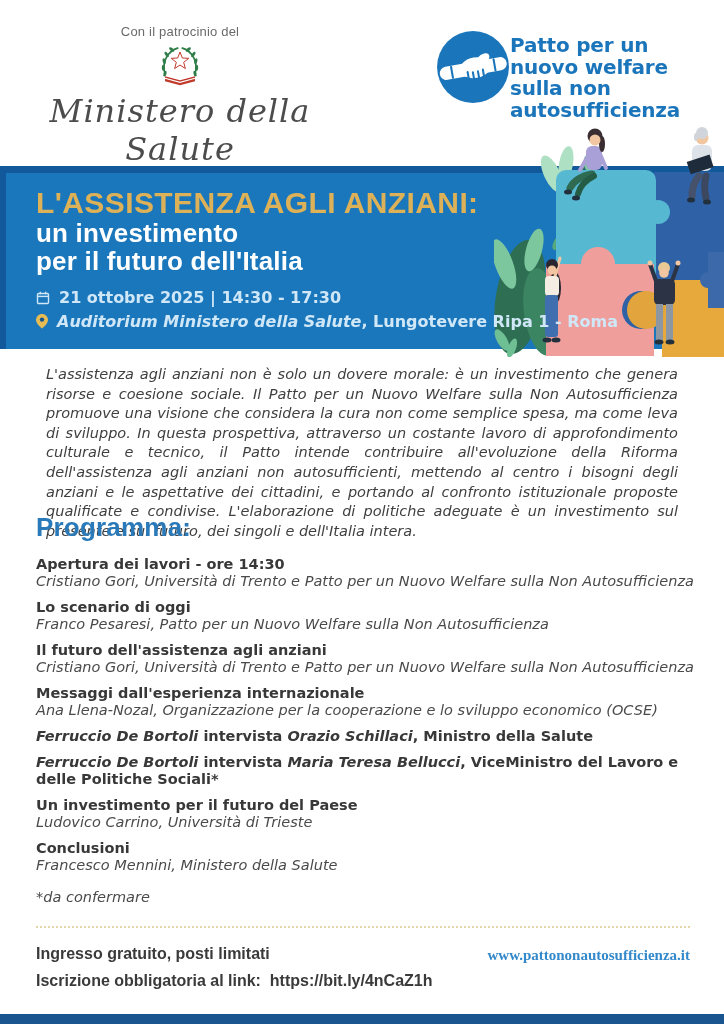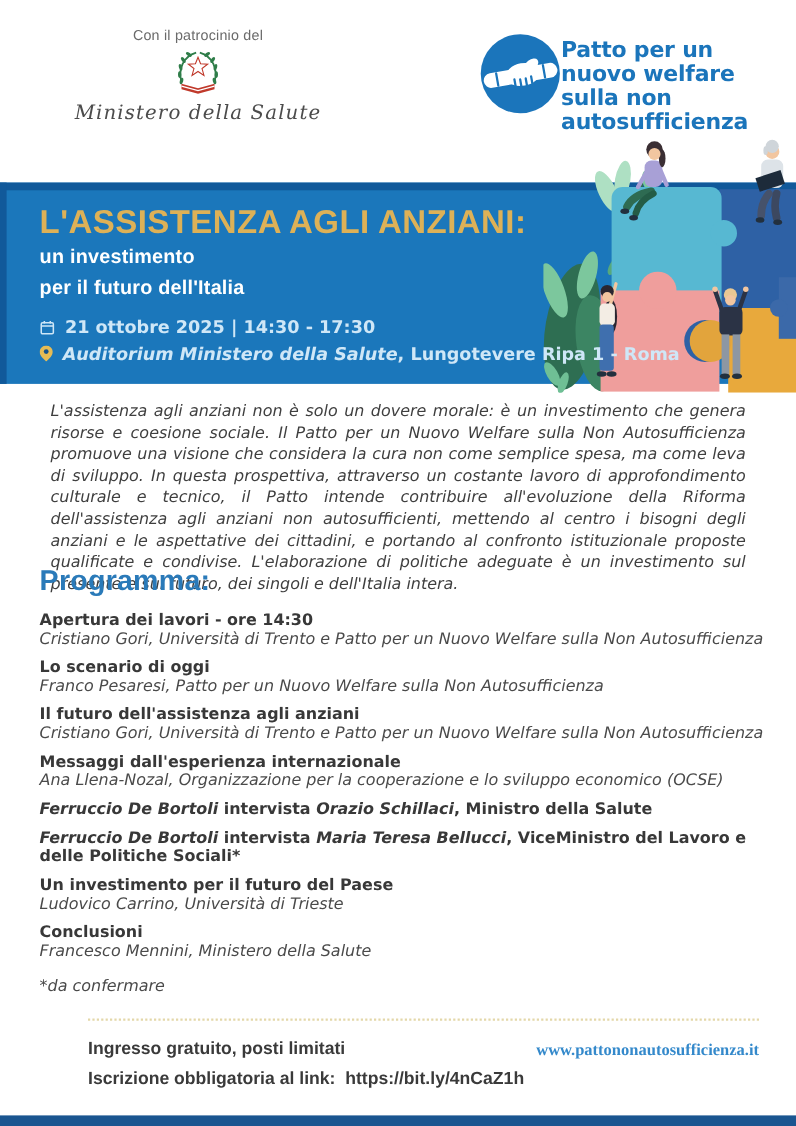--- a/index.html
+++ b/index.html
@@ -3,38 +3,38 @@
 <meta charset="utf-8">
 <style>
   html,body{margin:0;padding:0;background:#e8e8e8;}
   .page{position:relative;width:724px;height:1024px;margin:0 auto;background:#ffffff;
         overflow:hidden;font-family:"DejaVu Sans",sans-serif;}
 
   
   .patronage{position:absolute;top:24px;left:30px;width:300px;text-align:center;}
   .patronage-label{font-family:"Liberation Sans",sans-serif;font-size:13px;color:#6a6a6a;letter-spacing:.2px;}
   .emblem{display:block;margin:5px auto 2px;width:50px;height:46px;}
-  .ministry-name{font-family:"DejaVu Serif",serif;font-style:italic;font-size:18px;color:#4c4c4c;letter-spacing:1px;}
+  .ministry-name{font-family:"DejaVu Serif",serif;font-style:italic;font-size:32px;color:#4c4c4c;letter-spacing:1px;}
 
   .brand{position:absolute;top:30px;left:436px;display:flex;gap:0;align-items:flex-start;}
   .brand-mark{width:74px;height:74px;flex:0 0 auto;}
   .brand-name{margin-top:5px;font-weight:bold;font-size:20px;line-height:21.5px;
               color:var(--brand-blue,#1b75bb);letter-spacing:-.2px;}
   .brand-name span{display:block;}
 
   
   .banner{position:absolute;top:166px;left:0;right:0;height:183px;box-sizing:border-box;
           background:var(--banner-blue,#1b77bb);border-top:7px solid var(--banner-edge-blue,#11599a);}
   .banner-left-edge{position:absolute;left:0;top:-7px;bottom:0;width:6px;background:var(--banner-edge-blue,#11599a);}
   .illustration{position:absolute;top:-61px;right:0;width:230px;height:245px;z-index:1;}
   .banner-inner{position:relative;z-index:2;padding:13px 0 0 36px;}
   .title-l1{display:block;font-family:"Liberation Sans",sans-serif;font-weight:bold;font-size:30px;
             line-height:33px;color:var(--title-gold,#ddb157);letter-spacing:.4px;}
   .title-l2,.title-l3{display:block;font-family:"Liberation Sans",sans-serif;font-weight:bold;
-            font-size:18px;line-height:28px;color:#ffffff;letter-spacing:.2px;}
+            font-size:26px;line-height:28px;color:#ffffff;letter-spacing:.2px;}
   .meta-row{display:flex;align-items:center;gap:9px;font-weight:bold;font-size:16px;
             color:var(--banner-text-light,#cfe7f7);}
   .meta-date{margin-top:13px;}
   .meta-loc{margin-top:5px;}
   .meta-loc em{font-style:italic;}
   .meta-icon{flex:0 0 auto;display:inline-block;}
 
   
   .intro{position:absolute;top:355px;left:36px;right:36px;}
   .intro p{margin:10px;font-style:italic;font-size:14.5px;line-height:19.6px;text-align:justify;
@@ -46,21 +46,21 @@
                 color:var(--programma-blue,#2a7ab9);letter-spacing:.2px;}
   .program{position:absolute;top:556px;left:36px;right:28px;font-size:14.5px;line-height:17px;}
   .prog-item{margin-bottom:9px;}
   .prog-title{font-weight:bold;color:#383838;}
   .prog-title em{font-style:italic;}
   .prog-speaker{font-style:italic;color:#4a4a4a;}
   .footnote{margin-top:15px;font-style:italic;color:#4a4a4a;}
 
   
   .footer{position:absolute;top:926px;left:36px;right:34px;border-top:2px dotted var(--dotted-line,#e3d7a9);
-          padding-top:12px;display:flex;justify-content:space-between;align-items:flex-start;margin-left:44px;}
+          padding-top:12px;display:flex;justify-content:space-between;align-items:flex-start;}
   .foot-left{font-family:"Liberation Sans",sans-serif;font-weight:bold;font-size:16px;
              line-height:27px;color:#3a3a3a;}
   .reg-link{color:#3a3a3a;text-decoration:none;}
   .website{margin-top:7px;font-family:Liberation Serif, serif;font-weight:bold;font-size:15px;
            color:var(--link-blue,#3489cb);text-decoration:none;text-align:right;}
   .bottom-bar{position:absolute;left:0;right:0;bottom:0;height:10px;background:var(--bottom-bar-blue,#1a5590);}
 </style>
 </head>
 <body>
 

